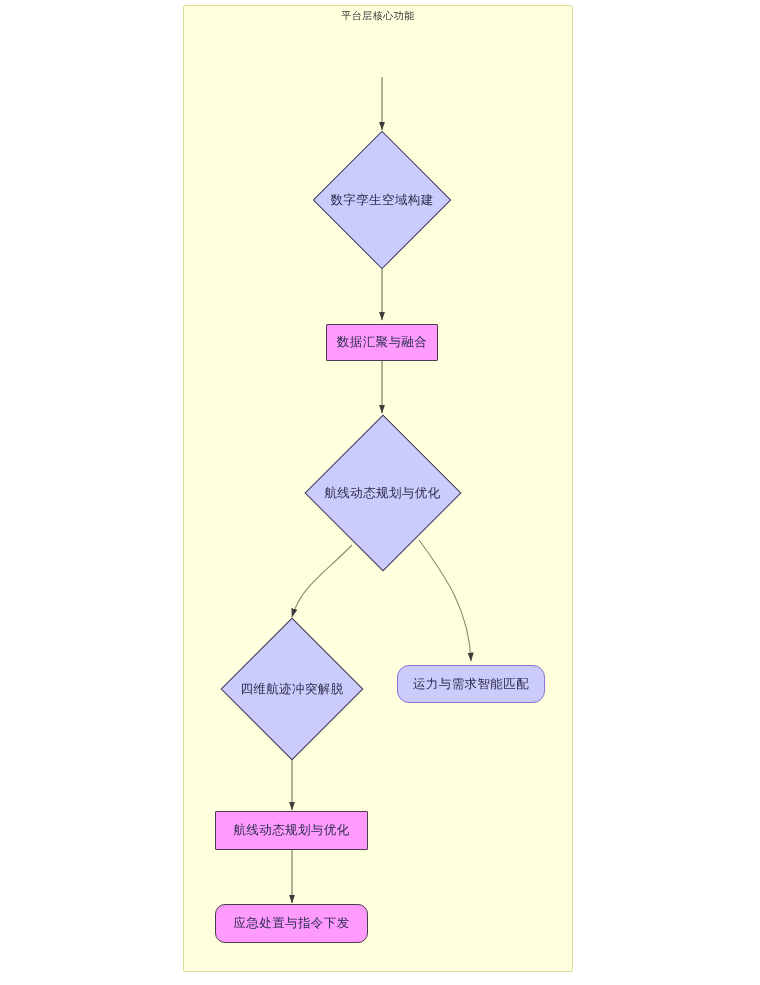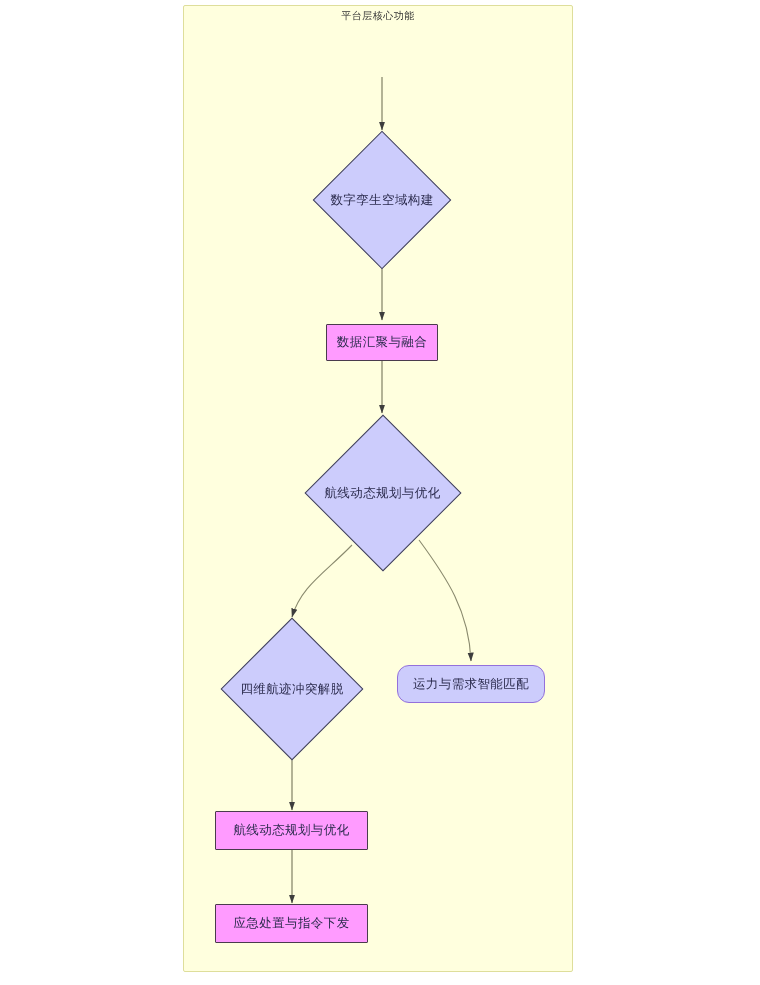--- a/index.html
+++ b/index.html
@@ -174,17 +174,17 @@
   </div>
 
   <div class="node node-rect-lav" style="left:397px; top:665px; width:148px; height:38px;">
     <span class="node-label">运力与需求智能匹配</span>
   </div>
 
   <div class="node node-rect-pink" style="left:215px; top:811px; width:153px; height:39px;">
     <span class="node-label">航线动态规划与优化</span>
   </div>
 
-  <div class="node node-rect-pink" style="left:215px; top:904px; width:153px; height:39px;">
+  <div class="node node-rect-pink" style="left:215px; top:904px; width:153px; height:39px;border-radius:10px;">
     <span class="node-label">应急处置与指令下发</span>
   </div>
 
 </div>
 
 </body></html>

